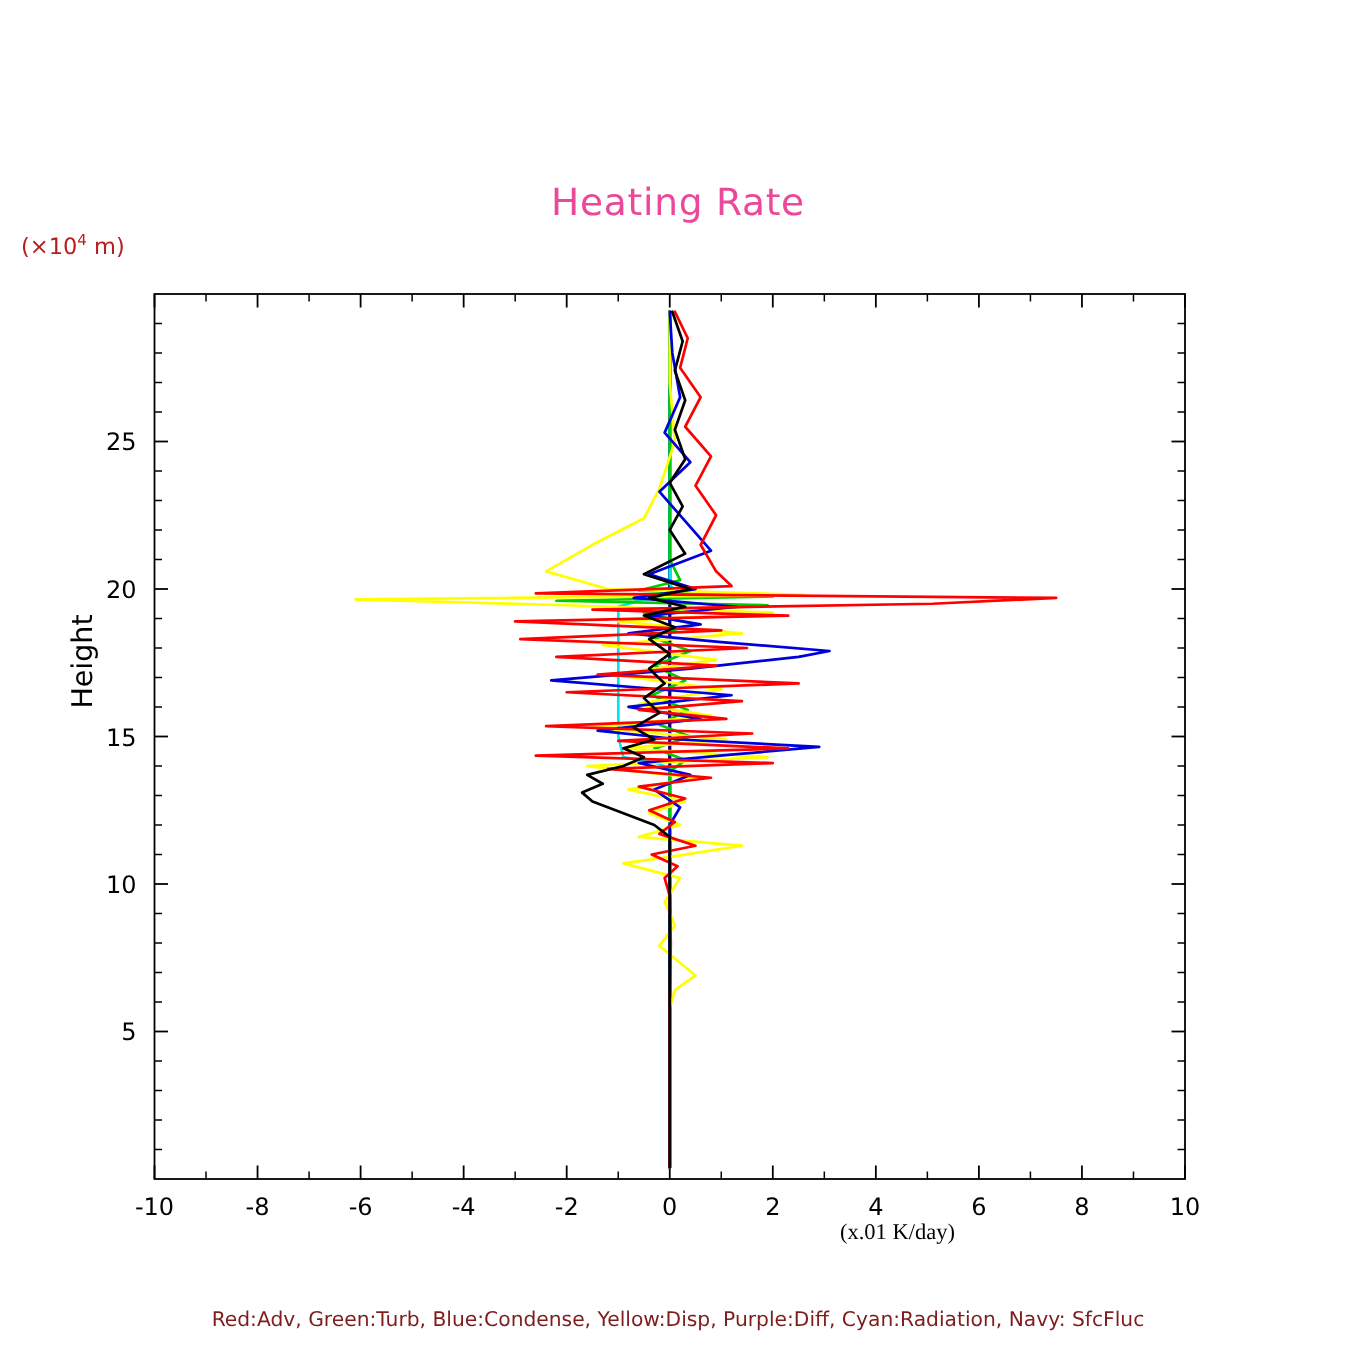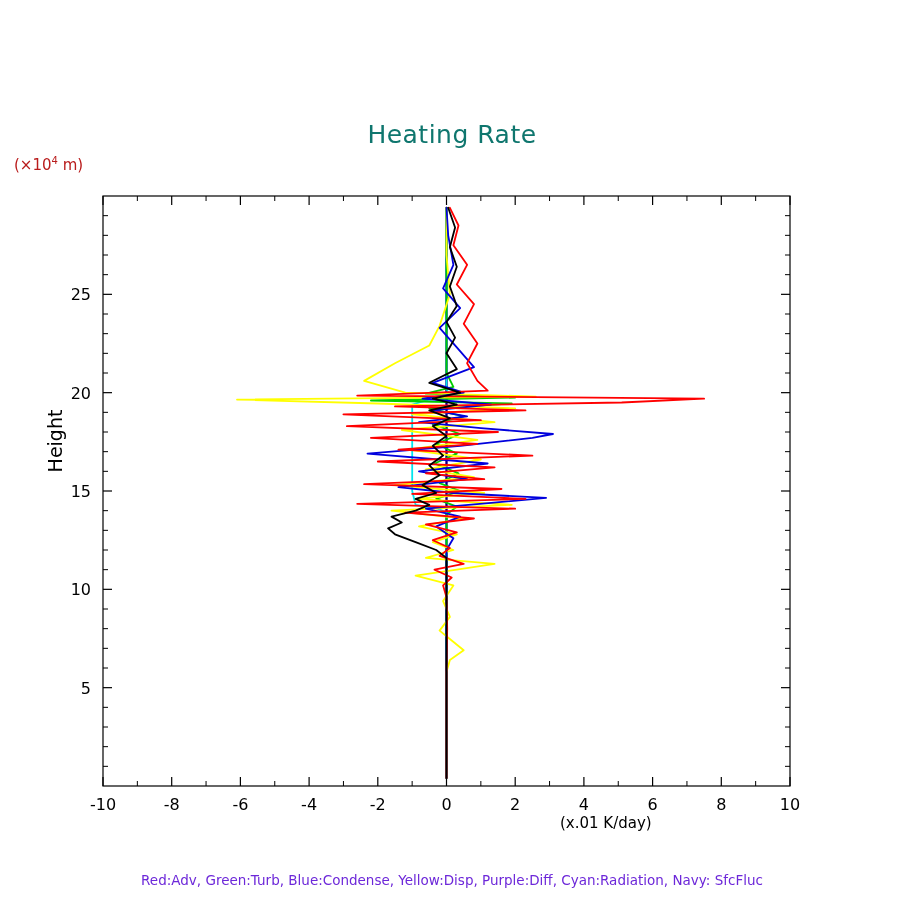--- a/index.html
+++ b/index.html
@@ -15,21 +15,21 @@
     font-family: "DejaVu Sans", sans-serif;
     overflow: hidden;
   }
   #chart-title {
     position: absolute;
     left: 0;
     top: 120px;
     width: 904px;
     text-align: center;
     font-size: 25px;
-    color: #0f766e;
+    color: #ec4899;
     letter-spacing: 0.5px;
   }
   #unit-label-y {
     position: absolute;
     left: 14px;
     top: 155px;
     font-size: 15px;
     color: #b91c1c;
   }
   #unit-label-y sup {
@@ -46,29 +46,30 @@
     color: #000000;
     transform: rotate(-90deg);
     transform-origin: center center;
   }
   #xlabel {
     position: absolute;
     left: 560px;
     top: 814px;
     font-size: 15px;
     color: #000000;
+    font-family: Liberation Serif, serif;
   }
   #legend {
     position: absolute;
     left: 0;
     top: 872px;
     width: 904px;
     text-align: center;
     font-size: 13.5px;
-    color: #6d28d9;
+    color: #7f1d1d;
   }
   #plot-svg {
     position: absolute;
     left: 0;
     top: 0;
   }
   .tick-label {
     font-family: "DejaVu Sans", sans-serif;
     font-size: 16px;
     fill: #000000;

